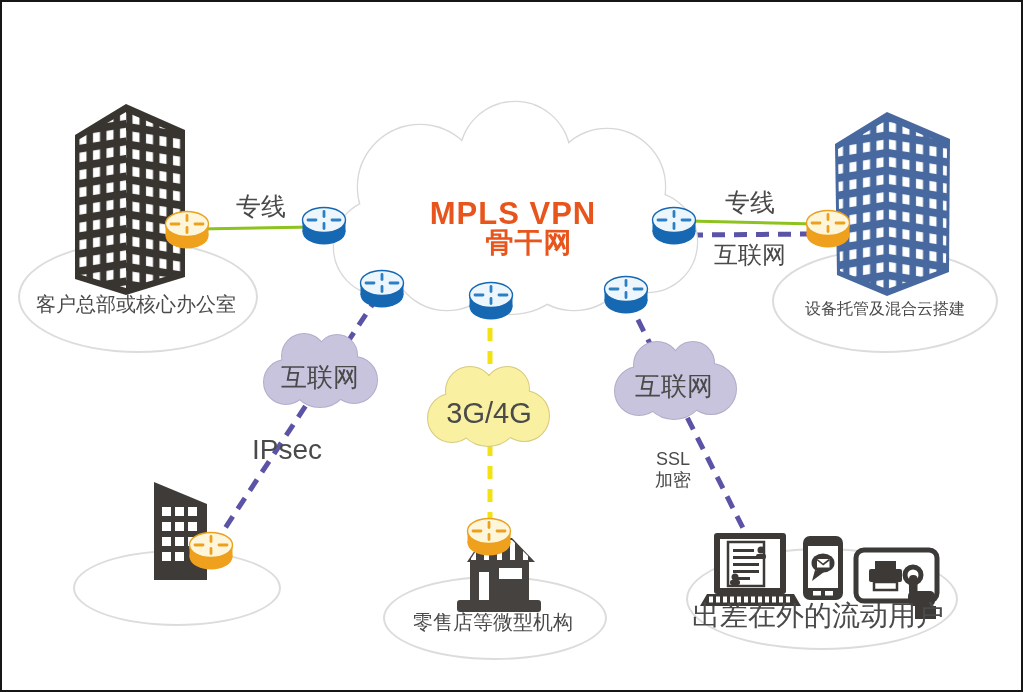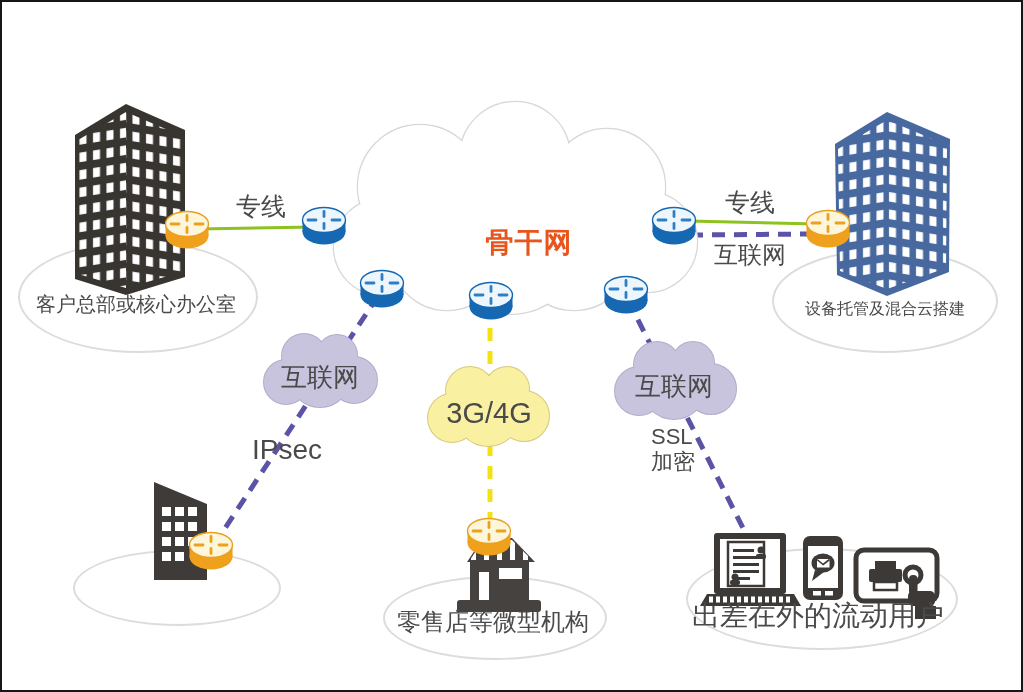--- a/index.html
+++ b/index.html
@@ -8,21 +8,21 @@
     border:2px solid #161616;box-sizing:border-box;overflow:hidden;
     font-family:"Liberation Sans","DejaVu Sans",sans-serif;
   }
   .platform{position:absolute;background:#fff;border:2px solid #dcdcdc;border-radius:50%;z-index:1;}
   svg.layer{position:absolute;left:0;top:0;z-index:2;}
   svg.cloudlayer{position:absolute;left:0;top:0;z-index:3;}
   svg.icon{position:absolute;z-index:4;}
   svg.router{position:absolute;z-index:5;}
   .lbl{
     position:absolute;transform:translate(-50%,-50%);white-space:nowrap;
-    color:#4a4a4a;z-index:6;line-height:1.15;
+    color:#4a4a4a;z-index:6;text-align:center;line-height:1.15;
   }
   .lbl.orange{color:#e8551c;font-weight:bold;letter-spacing:1px;}
 </style>
 </head>
 <body>
 
 <div class="frame">
 
   <svg width="0" height="0" style="position:absolute">
     <defs>
@@ -268,33 +268,34 @@
   <svg class="router" style="left:803px;top:207px" width="46" height="40" viewBox="0 0 46 40">
       <use href="#rt-orange"></use>
     </svg>
   <svg class="router" style="left:186px;top:529px" width="46" height="40" viewBox="0 0 46 40">
       <use href="#rt-orange"></use>
     </svg>
   <svg class="router" style="left:464px;top:515px" width="46" height="40" viewBox="0 0 46 40">
       <use href="#rt-orange"></use>
     </svg>
 
+  <div class="lbl orange" style="left:511px;top:212px;font-size:31px">MPLS VPN</div>
   <div class="lbl orange" style="left:527px;top:241px;font-size:28px">骨干网</div>
 
   <div class="lbl" style="left:259px;top:204px;font-size:25px">专线</div>
   <div class="lbl" style="left:748px;top:200px;font-size:25px">专线</div>
   <div class="lbl" style="left:748px;top:253px;font-size:24px">互联网</div>
   <div class="lbl" style="left:285px;top:448px;font-size:28px">IPsec</div>
-  <div class="lbl" style="left:671px;top:447px;font-size:22px">
+  <div class="lbl" style="left:671px;top:468px;font-size:18px">
     <span>SSL</span><br>
     <span>加密</span>
   </div>
 
   <div class="lbl" style="left:318px;top:376px;font-size:26px">互联网</div>
   <div class="lbl" style="left:487px;top:412px;font-size:29px">3G/4G</div>
   <div class="lbl" style="left:672px;top:385px;font-size:26px">互联网</div>
 
   <div class="lbl" style="left:134px;top:302px;font-size:20px">客户总部或核心办公室</div>
   <div class="lbl" style="left:883px;top:307px;font-size:16px">设备托管及混合云搭建</div>
-  <div class="lbl" style="left:491px;top:620px;font-size:24px">零售店等微型机构</div>
+  <div class="lbl" style="left:491px;top:620px;font-size:20px">零售店等微型机构</div>
   <div class="lbl" style="left:816px;top:614px;font-size:28px">出差在外的流动用户</div>
 
 </div>
 
 </body></html>

